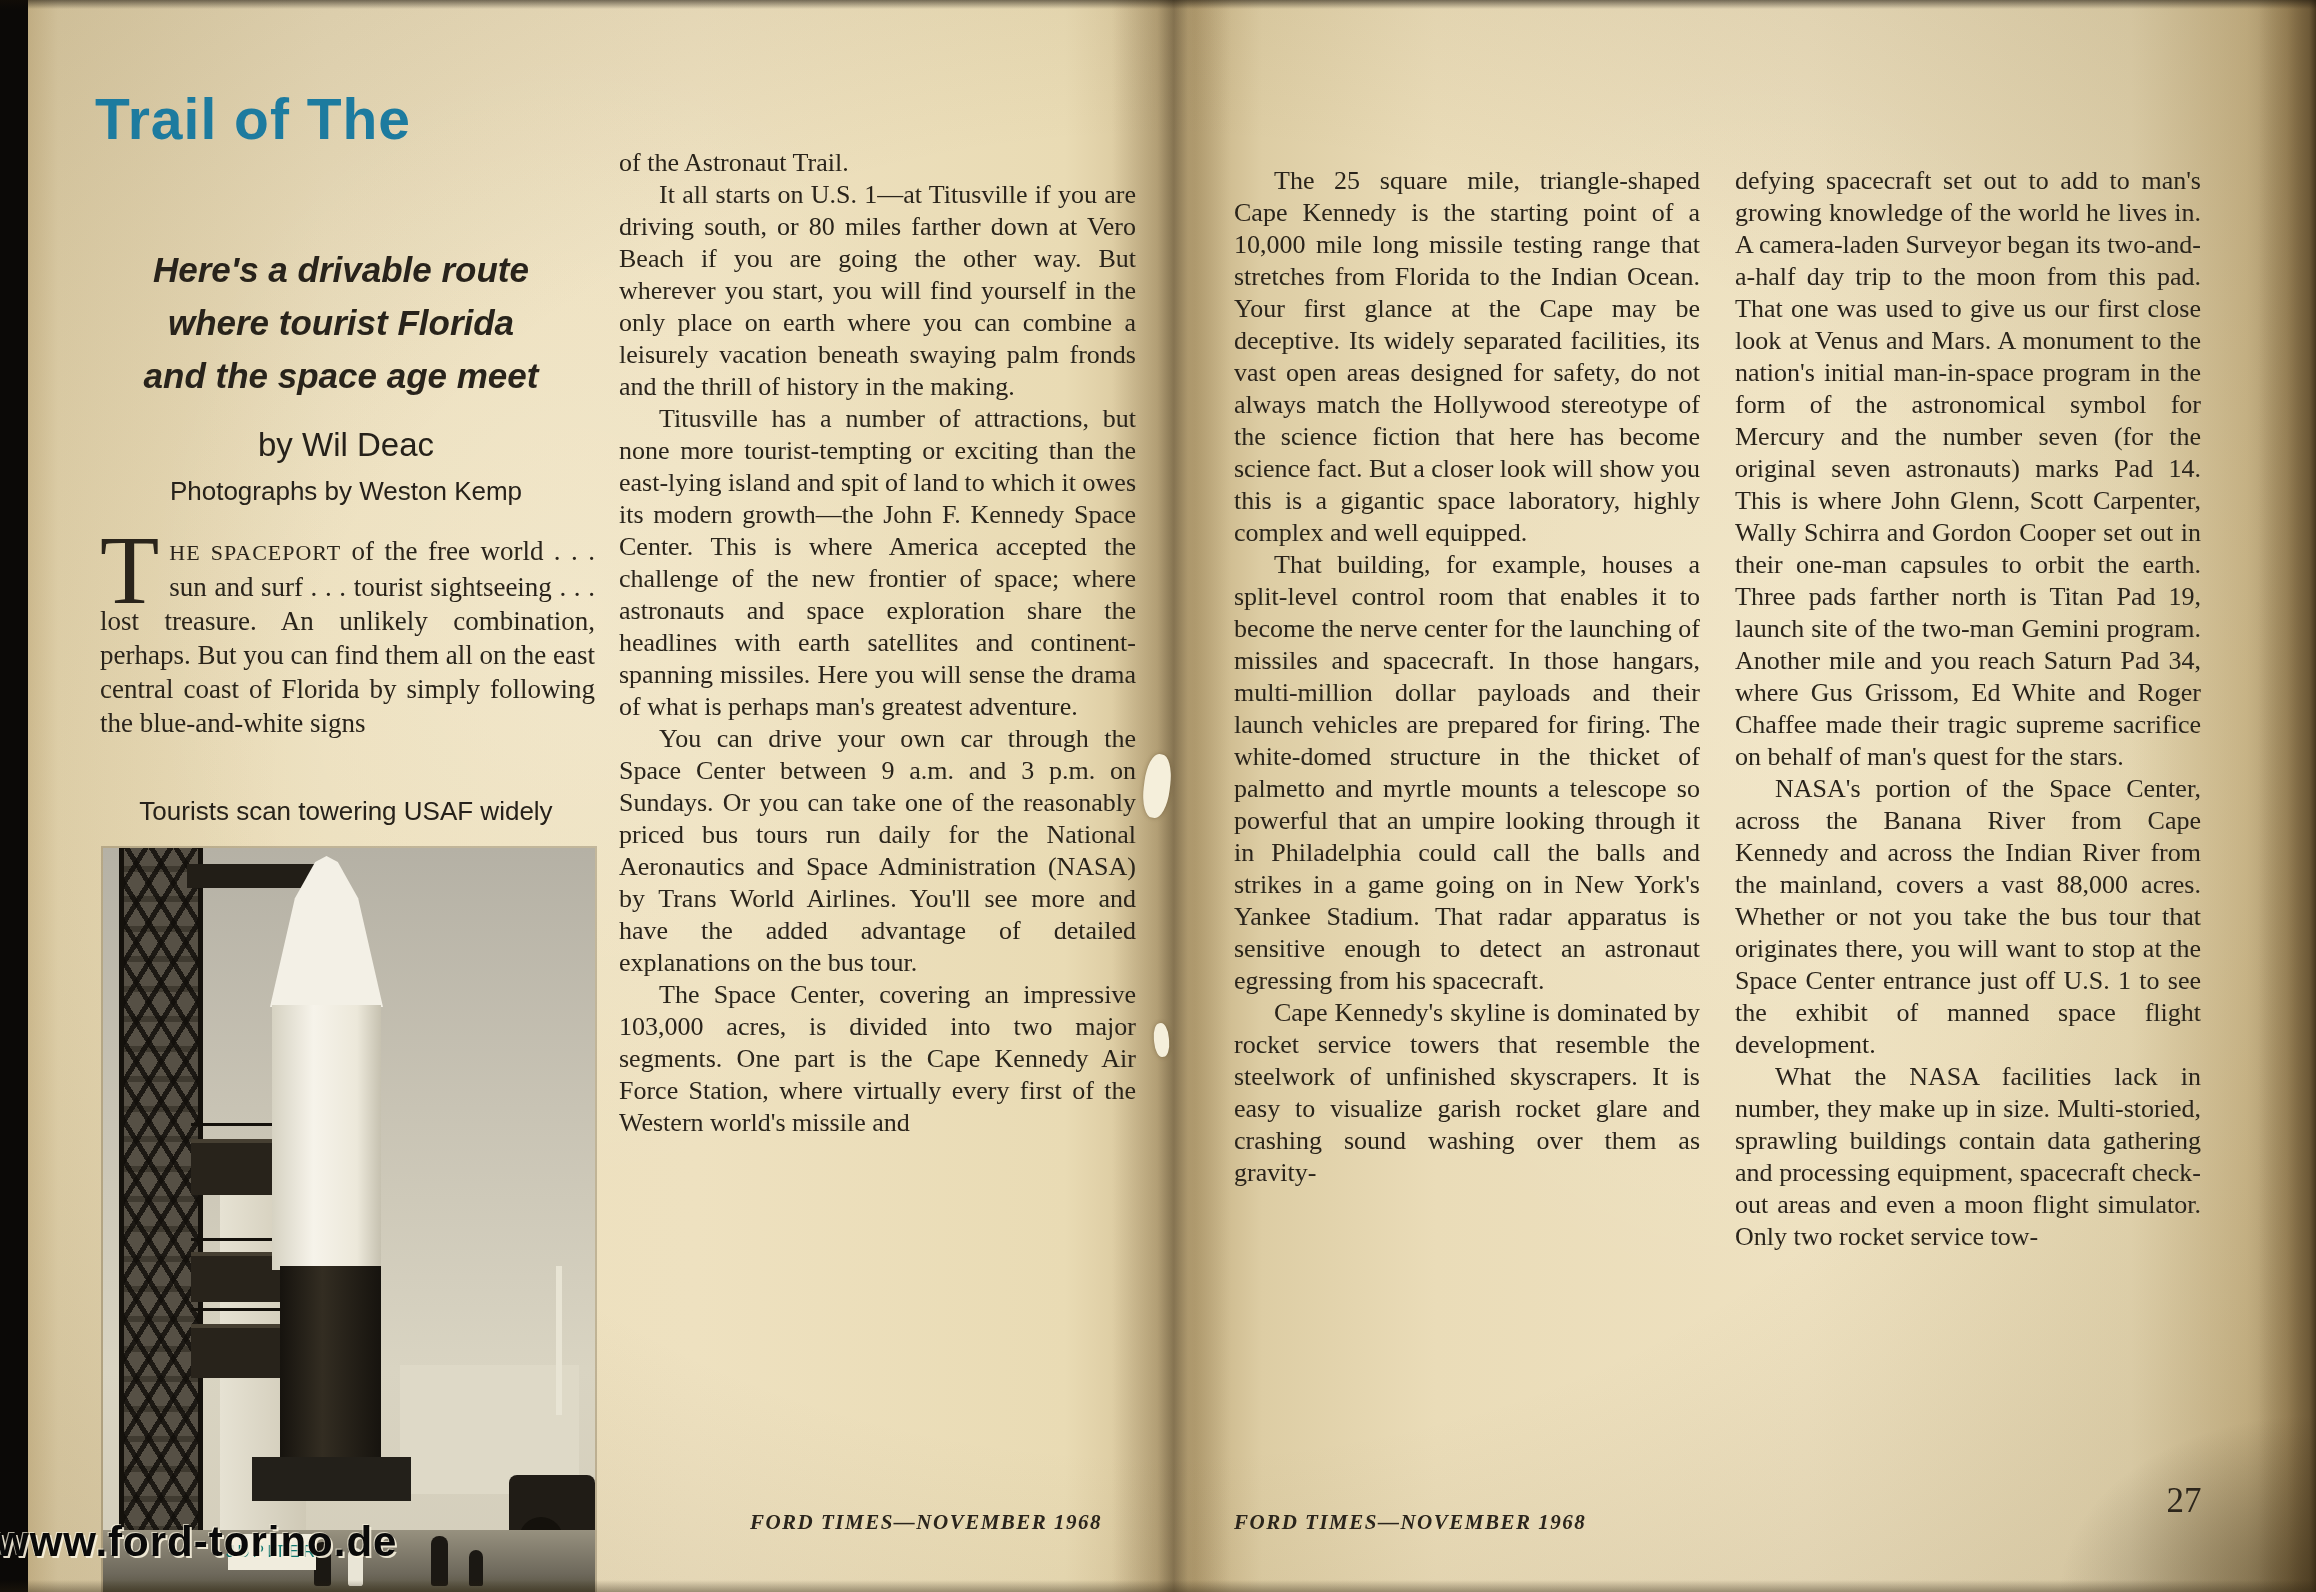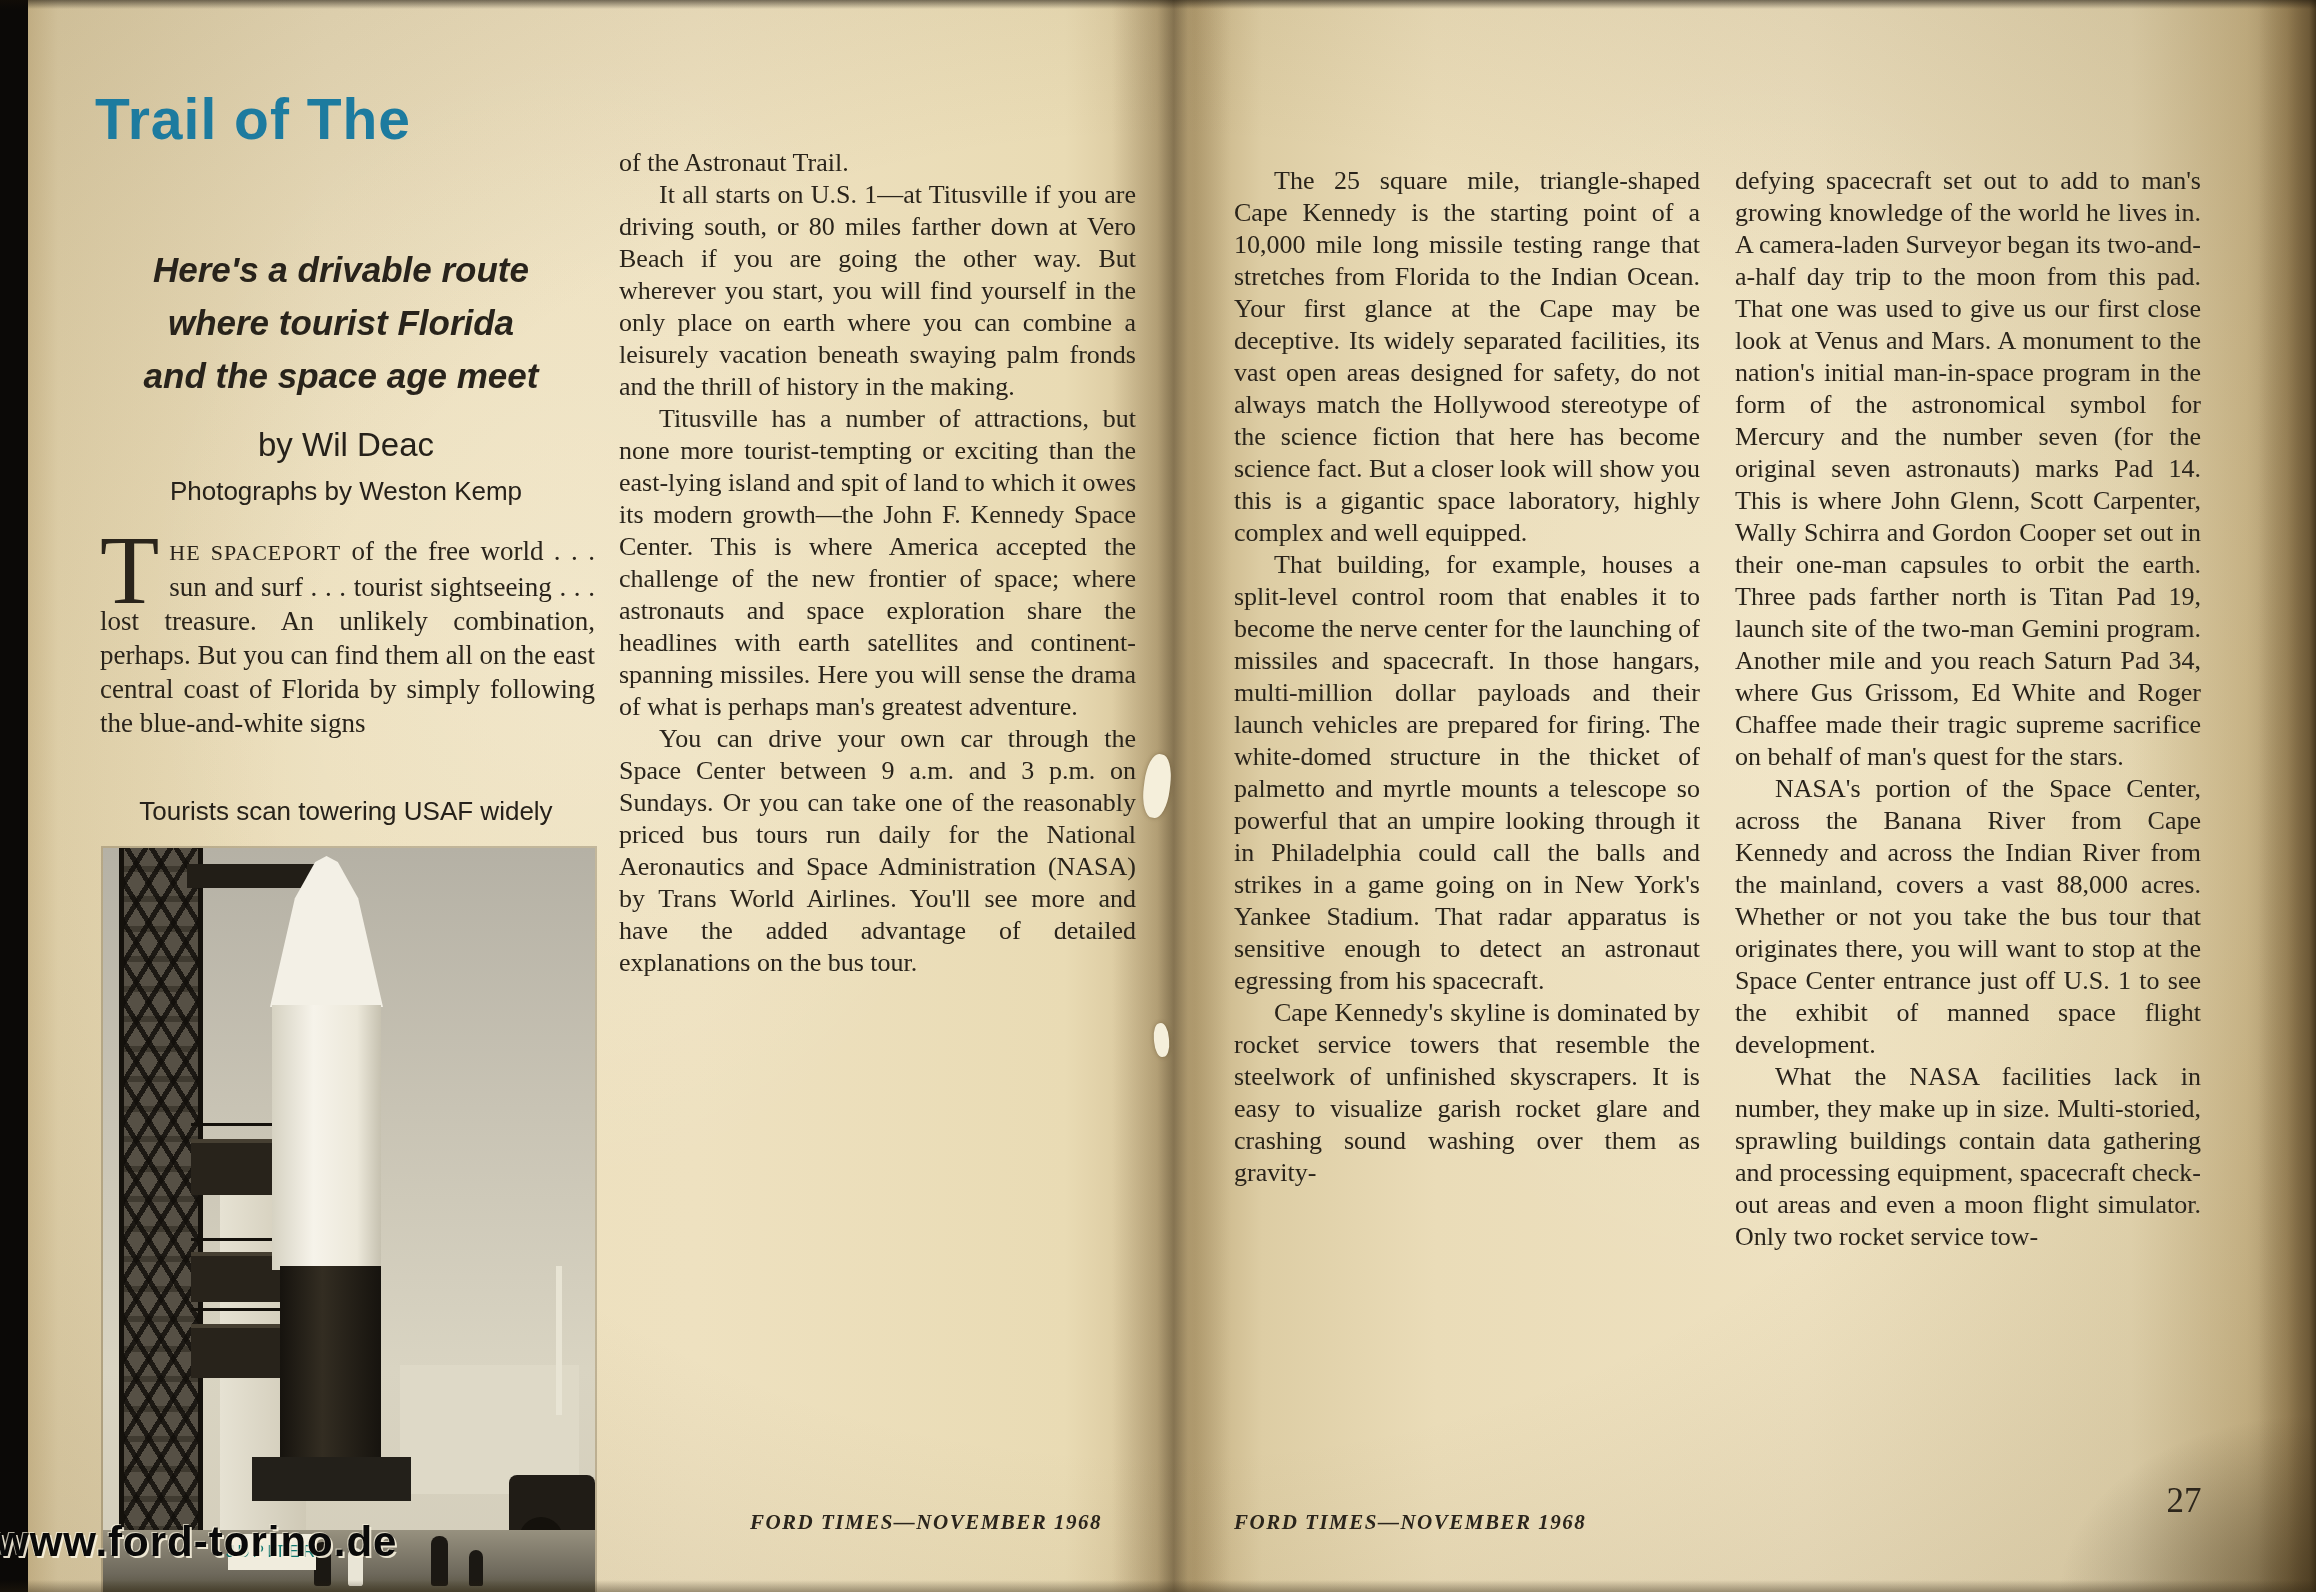--- a/index.html
+++ b/index.html
@@ -171,20 +171,21 @@
       <div class="person p3"></div>
       <div class="person p4"></div>
       <div class="sign">JUPITER</div>
     </figure>
 
     <div class="col col-left2">
       <p class="noindent">of the Astronaut Trail.</p>
       <p>It all starts on U.S. 1—at Titusville if you are driving south, or 80 miles farther down at Vero Beach if you are going the other way. But wherever you start, you will find yourself in the only place on earth where you can combine a leisurely vacation beneath swaying palm fronds and the thrill of history in the making.</p>
       <p>Titusville has a number of attractions, but none more tourist-tempting or exciting than the east-lying island and spit of land to which it owes its modern growth—the John F. Kennedy Space Center. This is where America accepted the challenge of the new frontier of space; where astronauts and space exploration share the headlines with earth satellites and continent-spanning missiles. Here you will sense the drama of what is perhaps man's greatest adventure.</p>
       <p>You can drive your own car through the Space Center between 9 a.m. and 3 p.m. on Sundays. Or you can take one of the reasonably priced bus tours run daily for the National Aeronautics and Space Administration (NASA) by Trans World Airlines. You'll see more and have the added advantage of detailed explanations on the bus tour.</p>
+      <p>The Space Center, covering an impressive 103,000 acres, is divided into two major segments. One part is the Cape Kennedy Air Force Station, where virtually every first of the Western world's missile and</p>
     </div>
 
     <div class="footer footer-left">FORD TIMES—NOVEMBER 1968</div>
   </section>
 
   <section>
 
     <div class="col col-r1">
       <p>The 25 square mile, triangle-shaped Cape Kennedy is the starting point of a 10,000 mile long missile testing range that stretches from Florida to the Indian Ocean. Your first glance at the Cape may be deceptive. Its widely separated facilities, its vast open areas designed for safety, do not always match the Hollywood stereotype of the science fiction that here has become science fact. But a closer look will show you this is a gigantic space laboratory, highly complex and well equipped.</p>
       <p>That building, for example, houses a split-level control room that enables it to become the nerve center for the launching of missiles and spacecraft. In those hangars, multi-million dollar payloads and their launch vehicles are prepared for firing. The white-domed structure in the thicket of palmetto and myrtle mounts a telescope so powerful that an umpire looking through it in Philadelphia could call the balls and strikes in a game going on in New York's Yankee Stadium. That radar apparatus is sensitive enough to detect an astronaut egressing from his spacecraft.</p>

